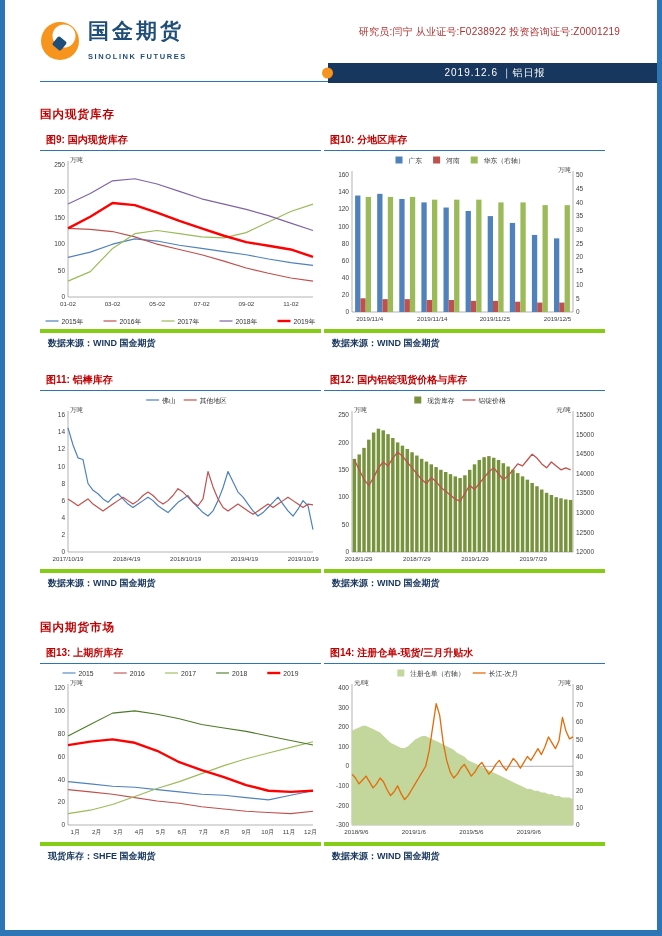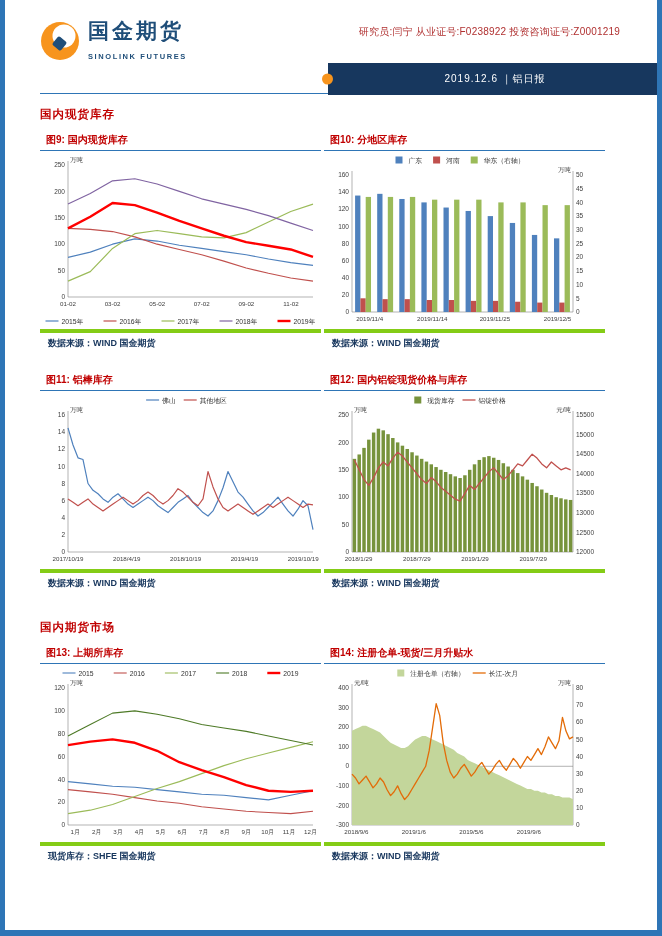--- a/index.html
+++ b/index.html
@@ -10,25 +10,25 @@
   .edge-right{right:0;top:0;width:5px;height:936px}
   .edge-bottom{left:0;bottom:0;width:662px;height:6px}
 
   header{padding:20px 0 0 40px;position:relative}
   .logo-row{display:flex;align-items:center;gap:8px}
   .brand-cn{font-size:21px;font-weight:800;color:#1f4e79;letter-spacing:3px;line-height:1.05}
   .brand-en{font-size:7.5px;font-weight:bold;color:#1f4e79;letter-spacing:1.6px;margin-top:10px}
   .researcher{position:absolute;top:25px;right:42px;font-size:10px;color:#b03030;letter-spacing:.2px}
   .title-row{display:flex;align-items:flex-end;margin-top:2px}
   .rule{flex:1;height:1px;background:#2e75b6;margin-bottom:1px}
-  .date-bar{width:334px;height:32px;background:#17375e;color:#fff;font-size:10px;display:flex;align-items:center;justify-content:center;position:relative;letter-spacing:1px}
+  .date-bar{width:334px;height:20px;background:#17375e;color:#fff;font-size:10px;display:flex;align-items:center;justify-content:center;position:relative;letter-spacing:1px}
   .dot{position:absolute;left:-6px;top:50%;transform:translateY(-50%);width:11px;height:11px;border-radius:50%;background:#f7941d}
 
   .content{padding:0 40px}
-  .section-title{font-size:11.5px;font-weight:bold;color:#c00000;margin-top:12px;letter-spacing:1px}
+  .section-title{font-size:11.5px;font-weight:bold;color:#c00000;margin-top:24px;letter-spacing:1px}
   .section-title.second{margin-top:28px}
   .charts-grid{display:grid;grid-template-columns:281px 281px;column-gap:3px;margin-top:8px}
   .charts-grid.rowgap{margin-top:18px}
   .panel{background:#fff}
   .panel-title{font-size:10px;font-weight:bold;color:#c00000;padding:3px 0 3px 6px;border-bottom:1.5px solid #2e75b6}
   .panel-source{font-size:9px;font-weight:bold;color:#17365d;padding:4px 0 2px 8px;border-top:4px solid #84cc16}
   svg.chart{display:block}
 </style>
 </head>
 <body>

